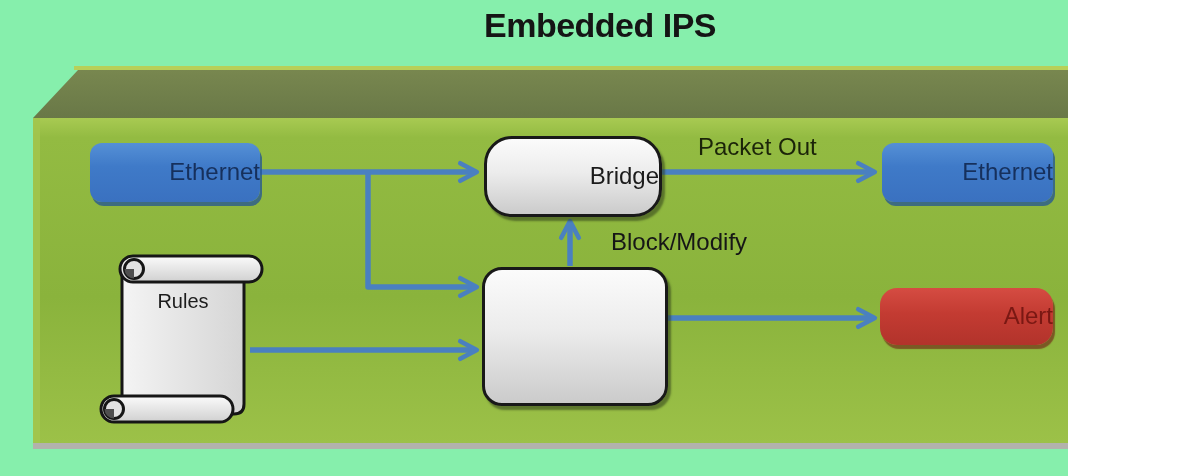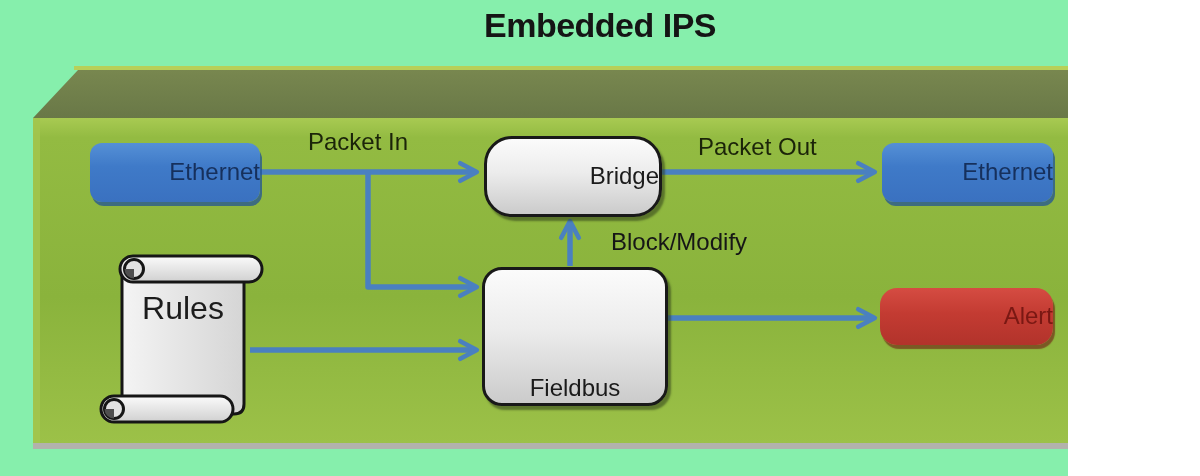--- a/index.html
+++ b/index.html
@@ -37,21 +37,21 @@
                  flex-direction:column;}
   #node-fieldbus .line{display:block;padding:2px 0;}
   #node-alert   {left:880px;top:288px;width:173px;height:57px;}
   .edge-label{
     position:absolute;font-size:24px;color:#1b2409;white-space:nowrap;
   }
   #label-packet-in {left:288px;top:128px;width:140px;text-align:center;}
   #label-packet-out{left:698px;top:133px;width:140px;}
   #label-block-modify{left:611px;top:228px;color:#161616;}
   #label-rules{left:122px;top:290px;width:122px;text-align:center;color:#1c1c1c;
-               font-size:32px;position:absolute;}
+               font-size:20px;position:absolute;}
   svg{position:absolute;left:0;top:0;}
 </style>
 </head>
 <body>
 
 <div id="stage">
 
   <div id="title">Embedded IPS</div>
 
   <svg width="1200" height="476" viewBox="0 0 1200 476">
@@ -119,28 +119,26 @@
 
   <div class="node gray" id="node-bridge">
     <span>Bridge</span>
   </div>
 
   <div class="node blue" id="node-ethernet-right">
     <span>Ethernet</span>
   </div>
 
   <div class="node gray" id="node-fieldbus">
-    <span class="line">Fieldbus</span>
   </div>
 
   <div class="node red" id="node-alert">
     <span>Alert</span>
   </div>
 
   <div id="label-rules">Rules</div>
 
-  <div class="edge-label" id="label-packet-in">Packet In</div>
 
   <div class="edge-label" id="label-packet-out">Packet Out</div>
 
   <div class="edge-label" id="label-block-modify">Block/Modify</div>
 
 </div>
 
 </body></html>

